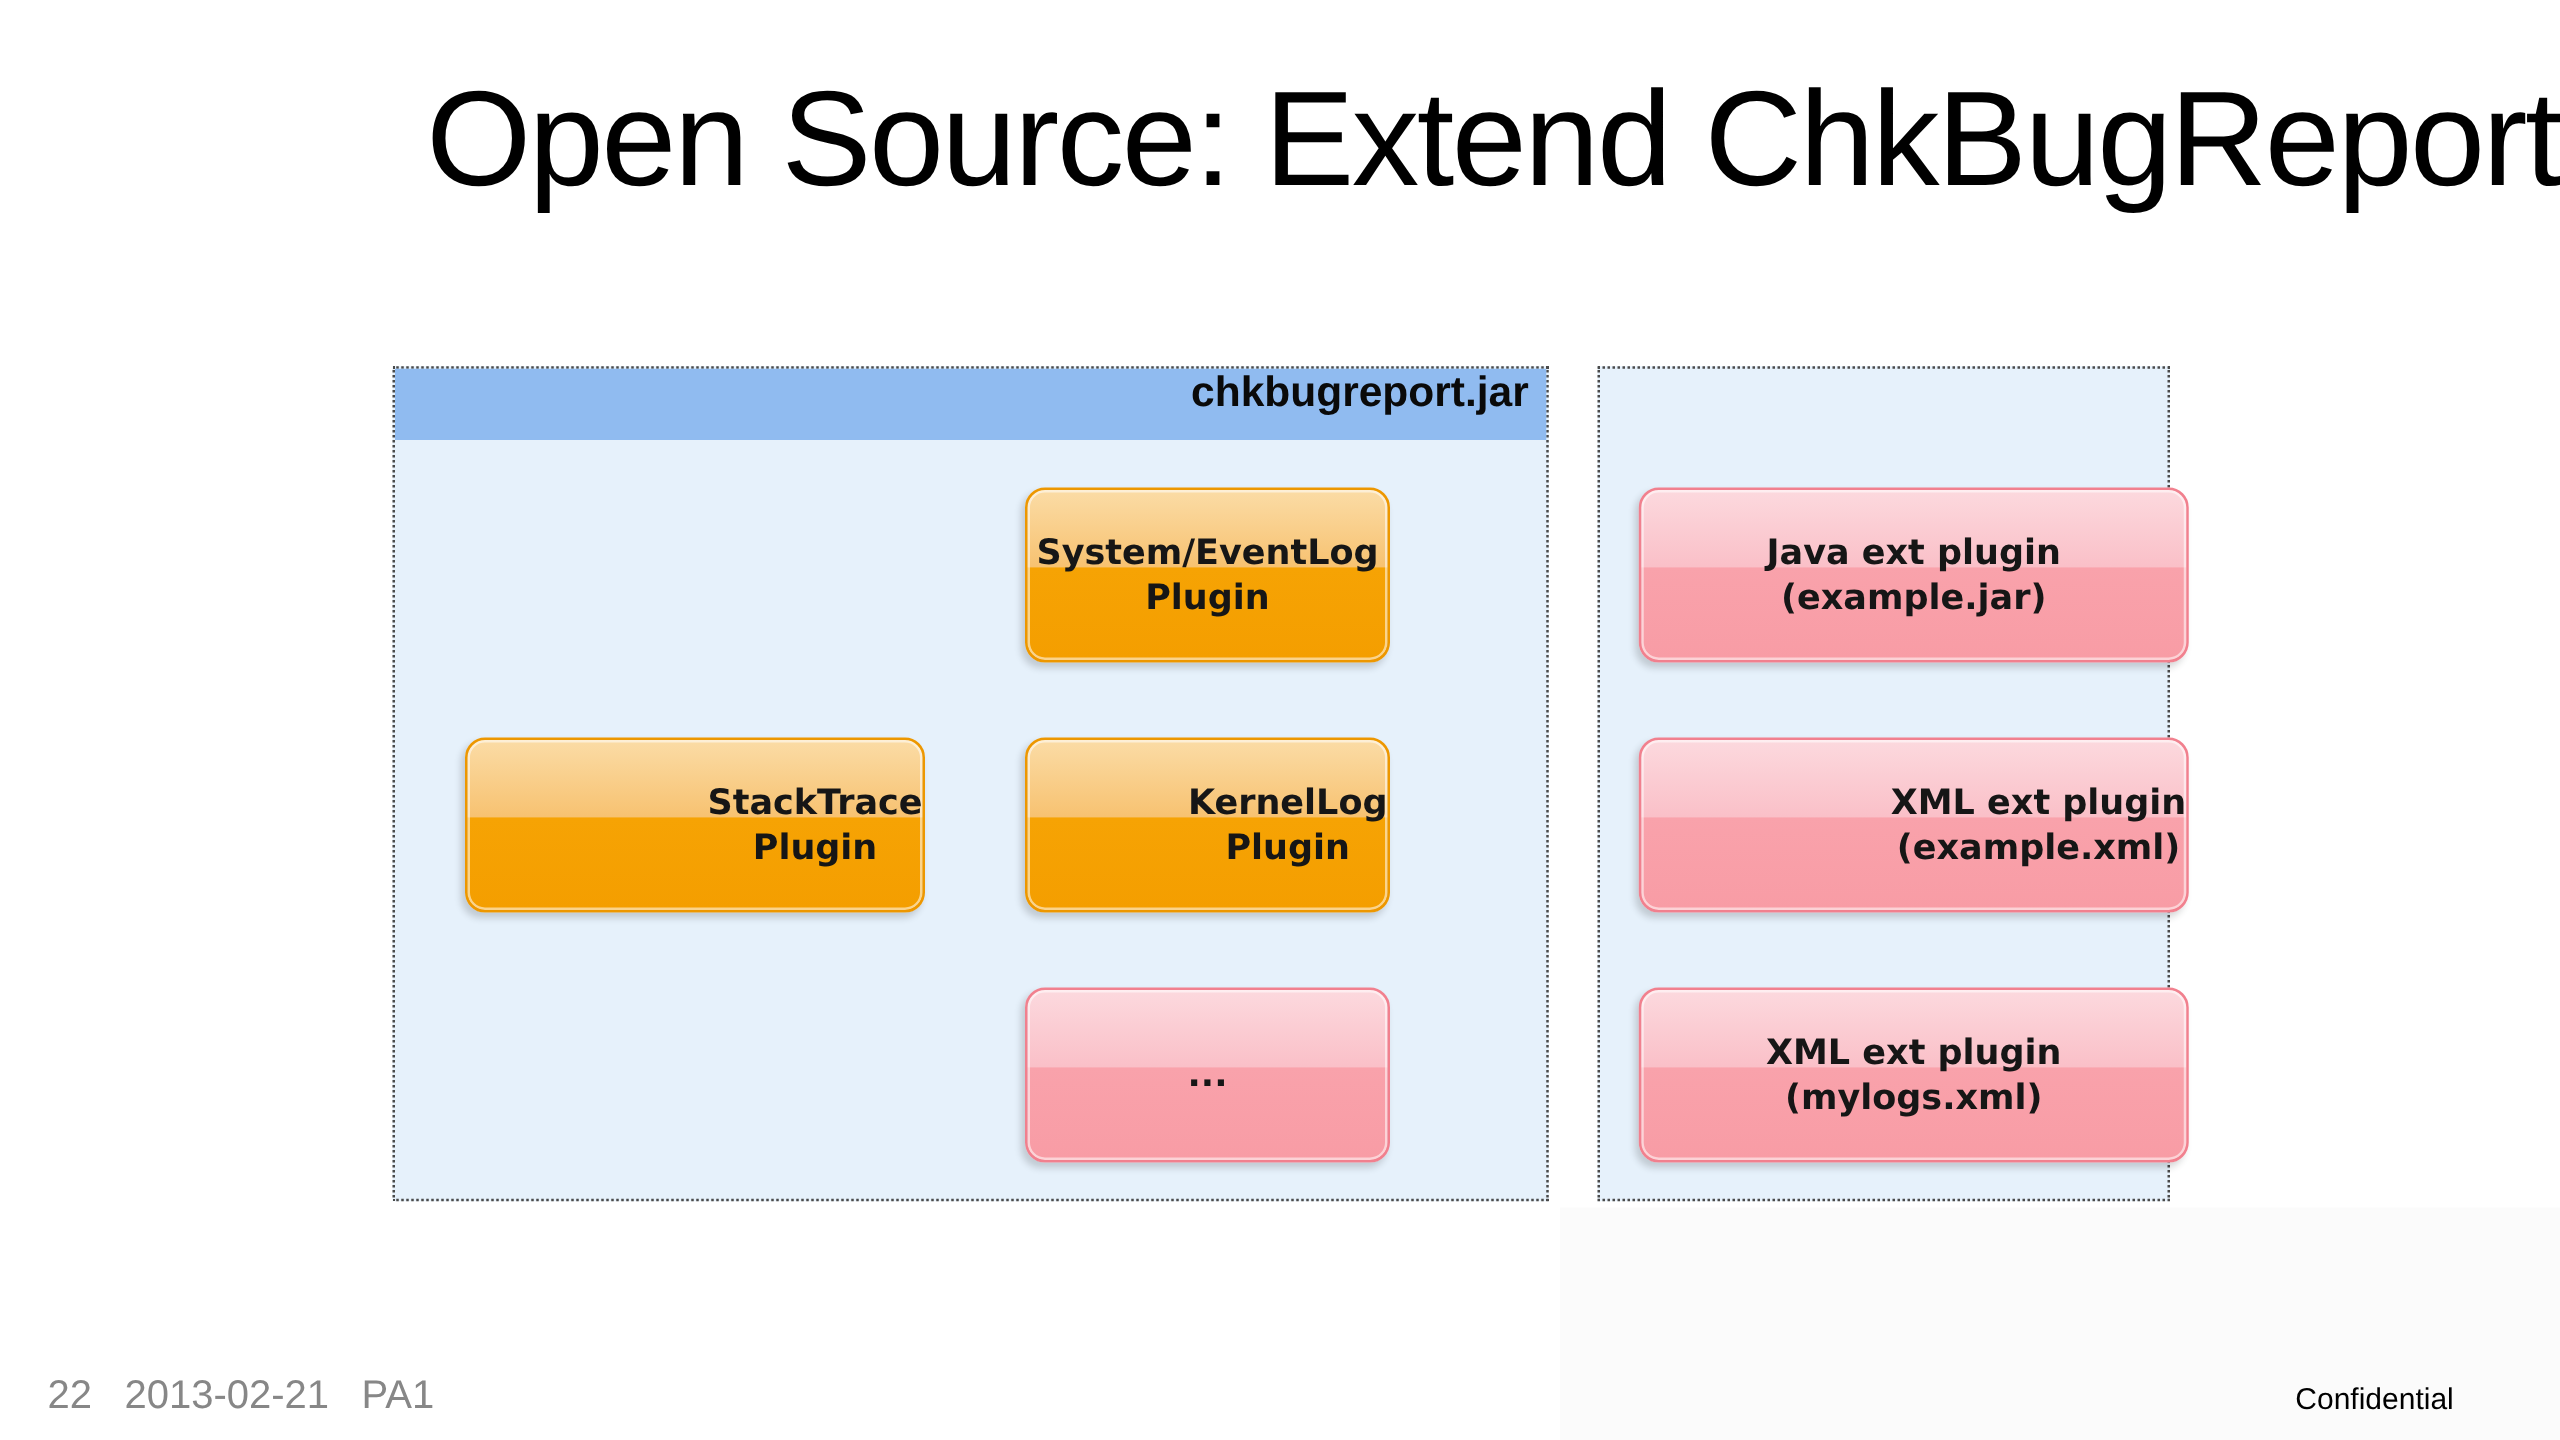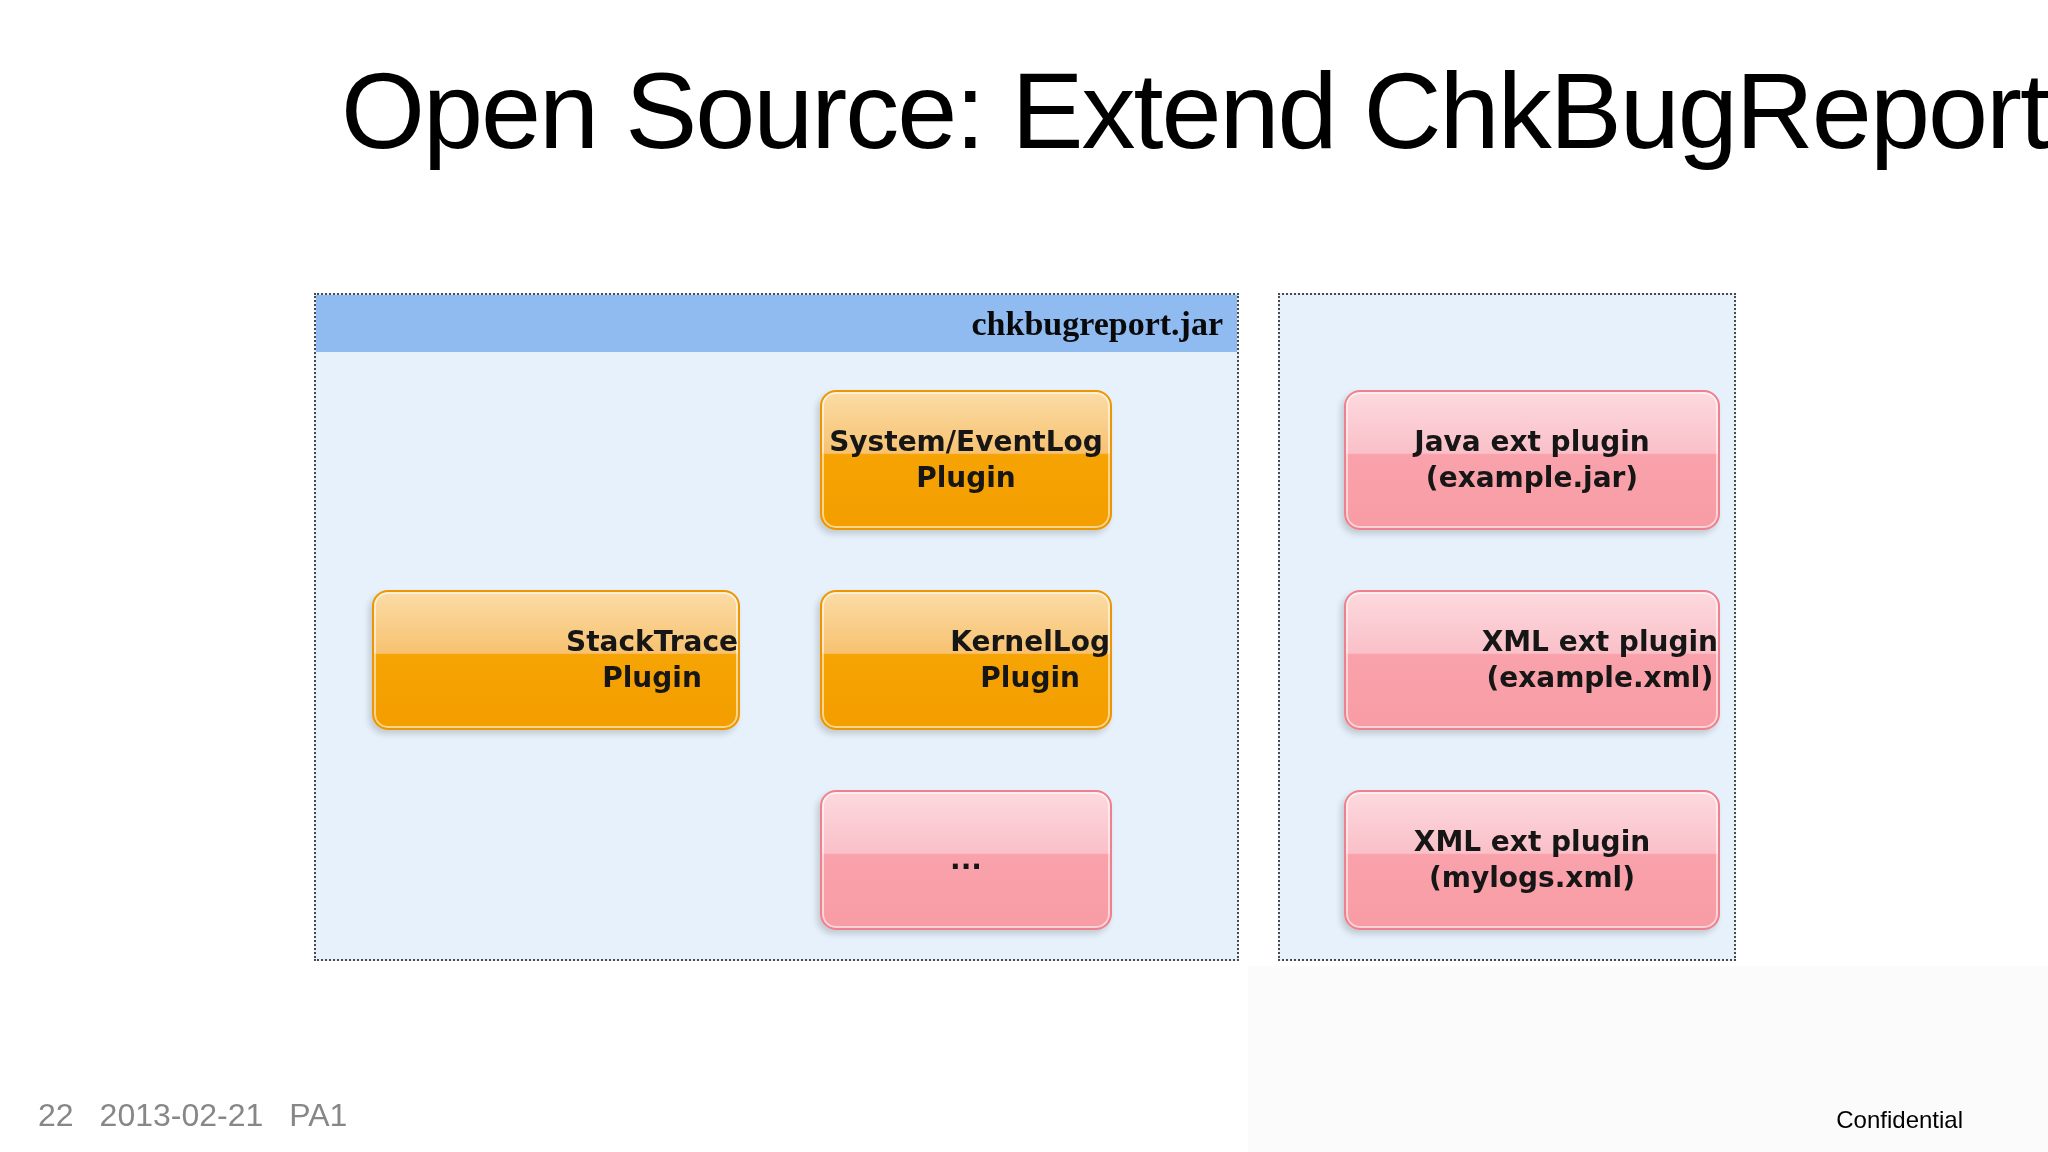--- a/index.html
+++ b/index.html
@@ -25,23 +25,23 @@
     position:absolute;top:293px;height:668px;
     border:2px dotted #4a4a4a;
     background:#e6f1fb;
     box-sizing:border-box;
   }
   .container.jar{left:314px;width:925px;}
   .container.ext{left:1278px;width:458px;}
   .container-header{
     height:57px;
     background:#90bbf0;
-    display:flex;align-items:center;justify-content:flex-end;
+    display:flex;justify-content:flex-end;
     padding-right:14px;box-sizing:border-box;
-    font-family:Liberation Serif, serif;
+    font-family:Liberation Sans, sans-serif;
     font-weight:700;font-size:34px;color:#0a0a0a;
   }
   .box{
     position:absolute;
     border-radius:16px;
     display:flex;align-items:center;justify-content:center;
     text-align:center;
     font-family:"DejaVu Sans","Liberation Sans",sans-serif;
     font-weight:700;font-size:28px;line-height:1.3;color:#161616;
     box-sizing:border-box;
@@ -52,21 +52,21 @@
     border:2px solid #ed9700;
     background:linear-gradient(180deg,#fbdca6 0%,#f7c271 45%,#f6a304 46%,#f49e00 100%);
   }
   .box.pink{
     border:2px solid #f1808e;
     background:linear-gradient(180deg,#fcd9de 0%,#fac0c8 45%,#f9a2ab 46%,#f89ca5 100%);
   }
   
   .jar .c1{left:56px;width:368px;}
   .jar .c2{left:504px;width:292px;}
-  .ext .c1{left:64px;width:376px;}
+  .ext .c1{left:31px;width:440px;}
   .r1{top:95px;height:140px;}
   .r2{top:295px;height:140px;justify-content:flex-end;}
   .r3{top:495px;height:140px;}
   .footer-left{
     position:absolute;left:38px;bottom:18px;
     display:flex;gap:26px;
     font-size:32px;color:#878787;
   }
   .footer-right{
     position:absolute;right:85px;bottom:18px;

